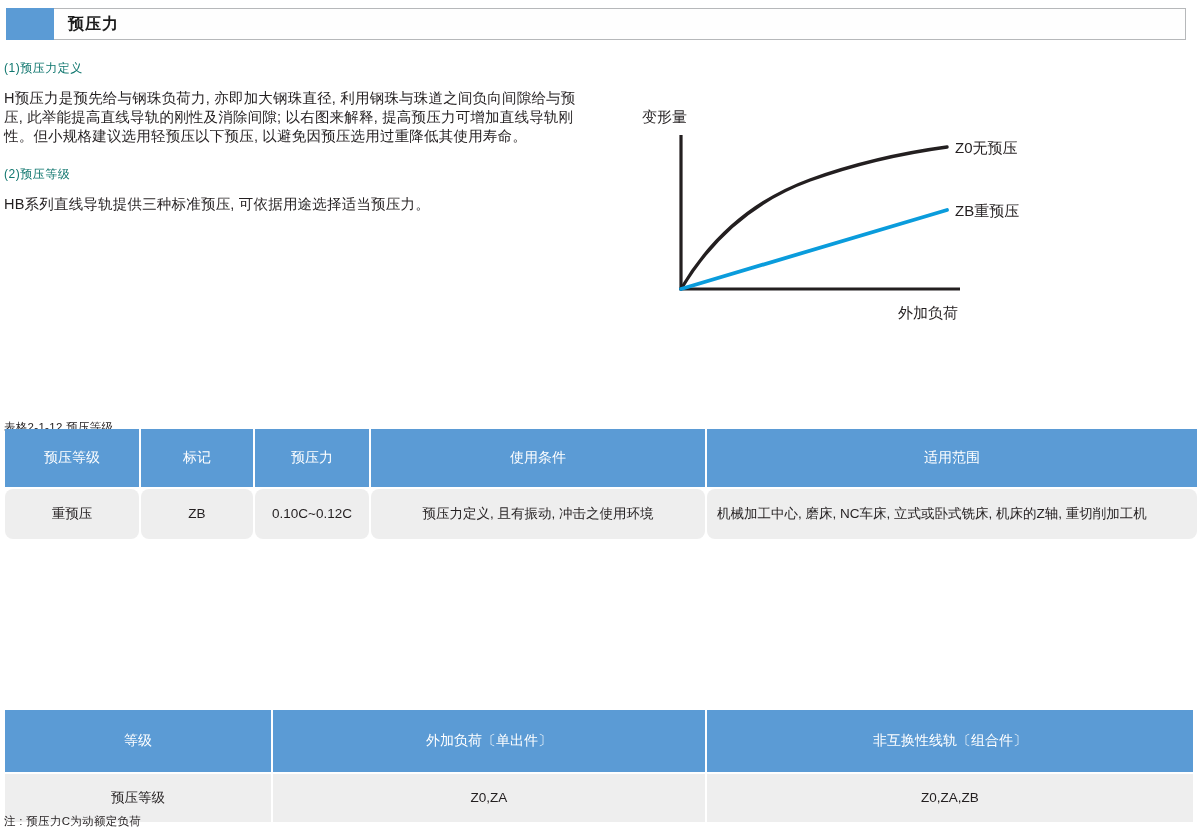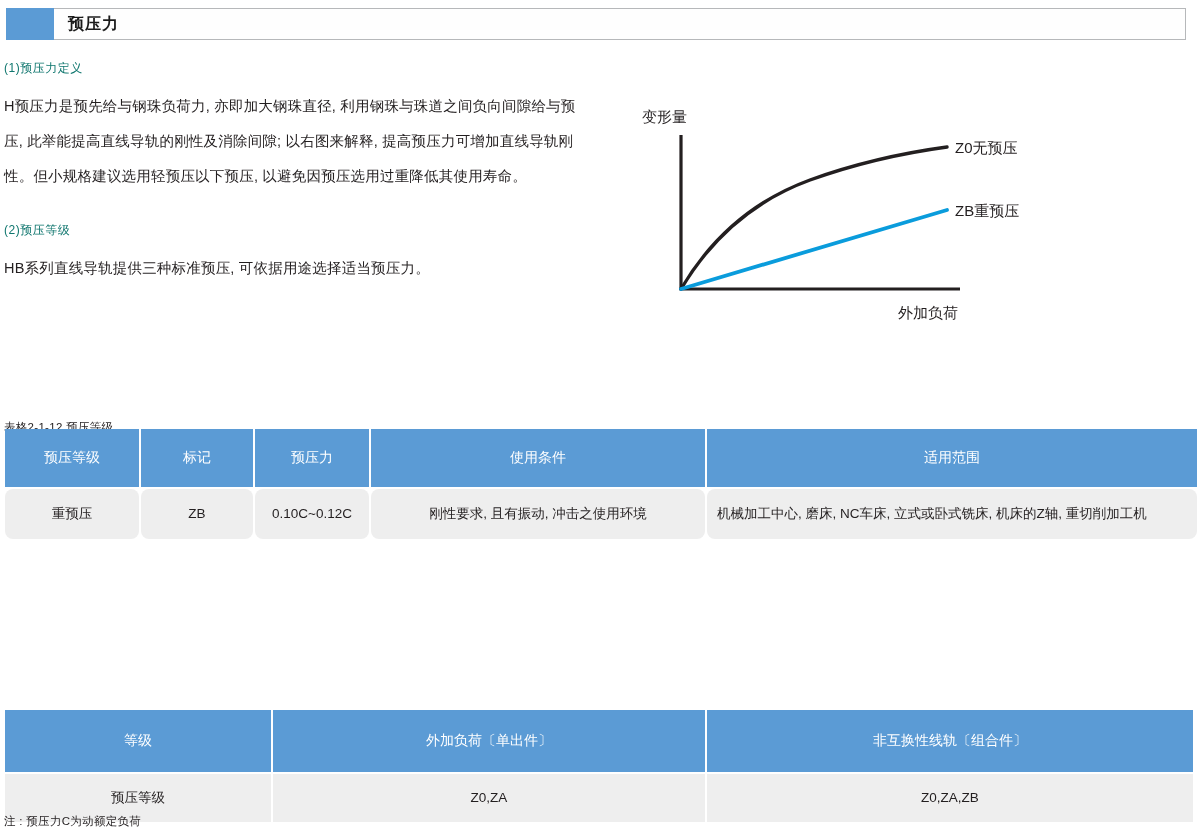--- a/index.html
+++ b/index.html
@@ -36,23 +36,23 @@
     font-size: 16px; font-weight: bold; color: #1a1a1a;
     letter-spacing: 1px;
   }
 
   
   .left-col { position: absolute; left: 4px; top: 60px; width: 590px; }
   .sec-head {
     color: #0f766e; font-size: 12px; font-weight: normal;
     margin: 0 0 12px 0; letter-spacing: .5px;
   }
-  .sec-head.second { margin-top: 28px; }
+  .sec-head.second { margin-top: 20px; }
   .body-text {
-    font-size: 14.5px; line-height: 35px; color: #231f20;
+    font-size: 14.5px; line-height: 19px; color: #231f20;
     margin: 0; letter-spacing: .2px;
   }
 
   
   .diagram { position: absolute; left: 600px; top: 90px; width: 600px; height: 250px; }
   .diagram svg { display: block; }
   .dlabel { font-family: "Liberation Sans", "DejaVu Sans", sans-serif; font-size: 15px; fill: #231f20; }
 
   
   .tbl-caption {
@@ -154,21 +154,21 @@
         <th>预压力</th>
         <th>使用条件</th>
         <th>适用范围</th>
       </tr>
     </thead>
     <tbody>
       <tr class="odd r3">
         <td class="c">重预压</td>
         <td class="c">ZB</td>
         <td class="c">0.10C~0.12C</td>
-        <td class="c">刚性要求, 且有振动, 冲击之使用环境</td>
+        <td class="c">预压力定义, 且有振动, 冲击之使用环境</td>
         <td class="l">机械加工中心, 磨床, NC车床, 立式或卧式铣床, 机床的Z轴, 重切削加工机</td>
       </tr>
     </tbody>
   </table>
 
   <table class="tbl" id="table2">
     <colgroup>
       <col style="width:266px">
         <col style="width:432px">
         <col style="width:486px">

